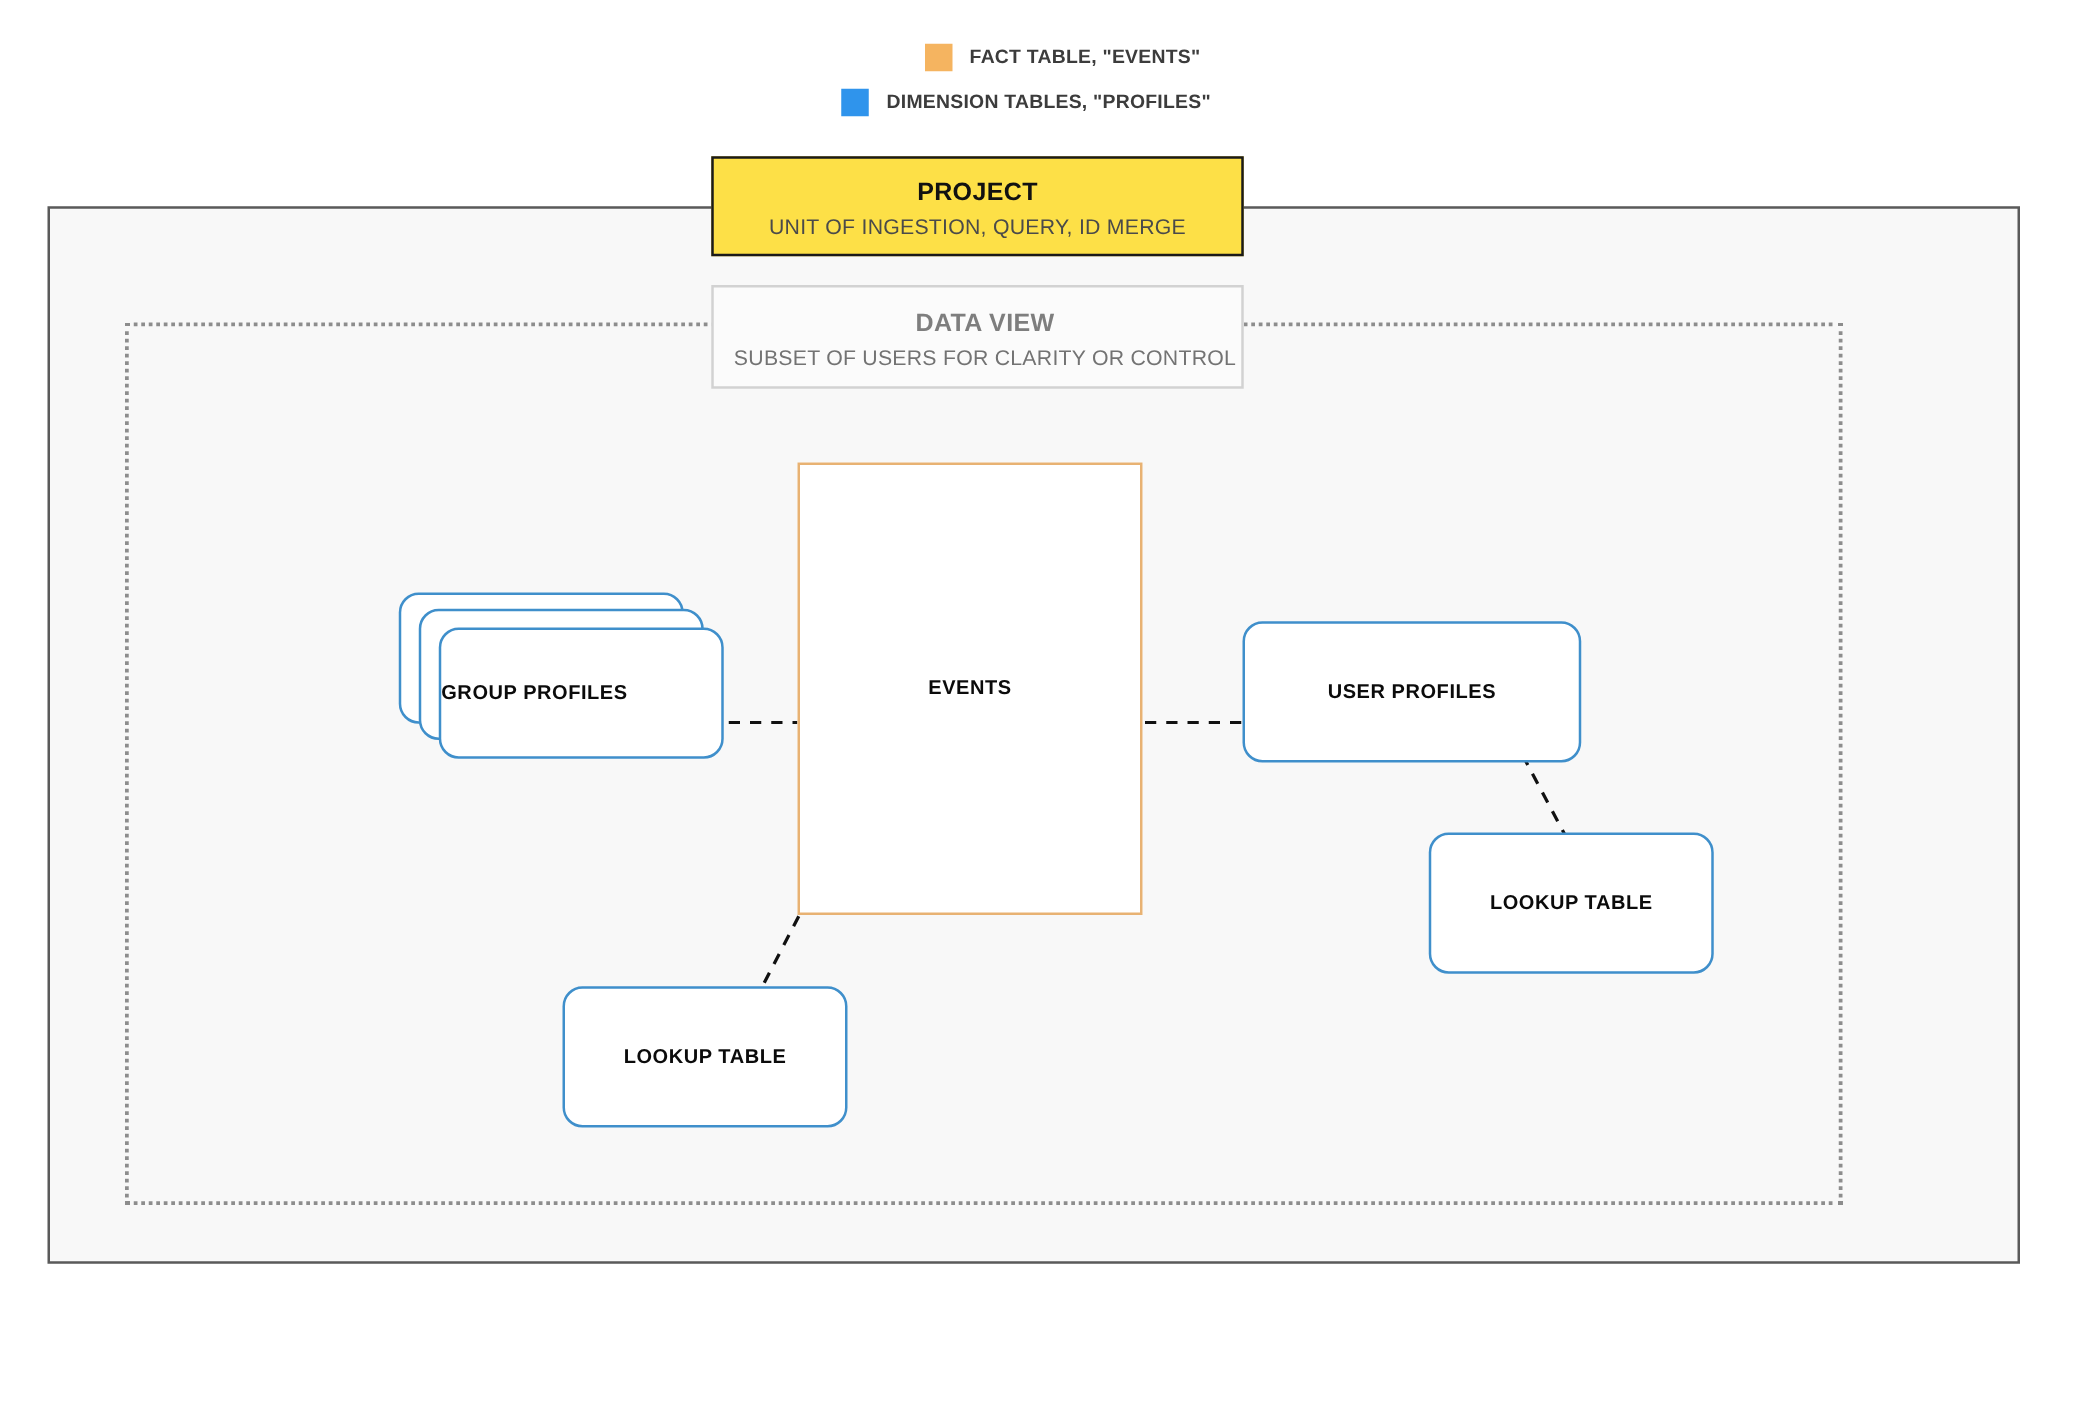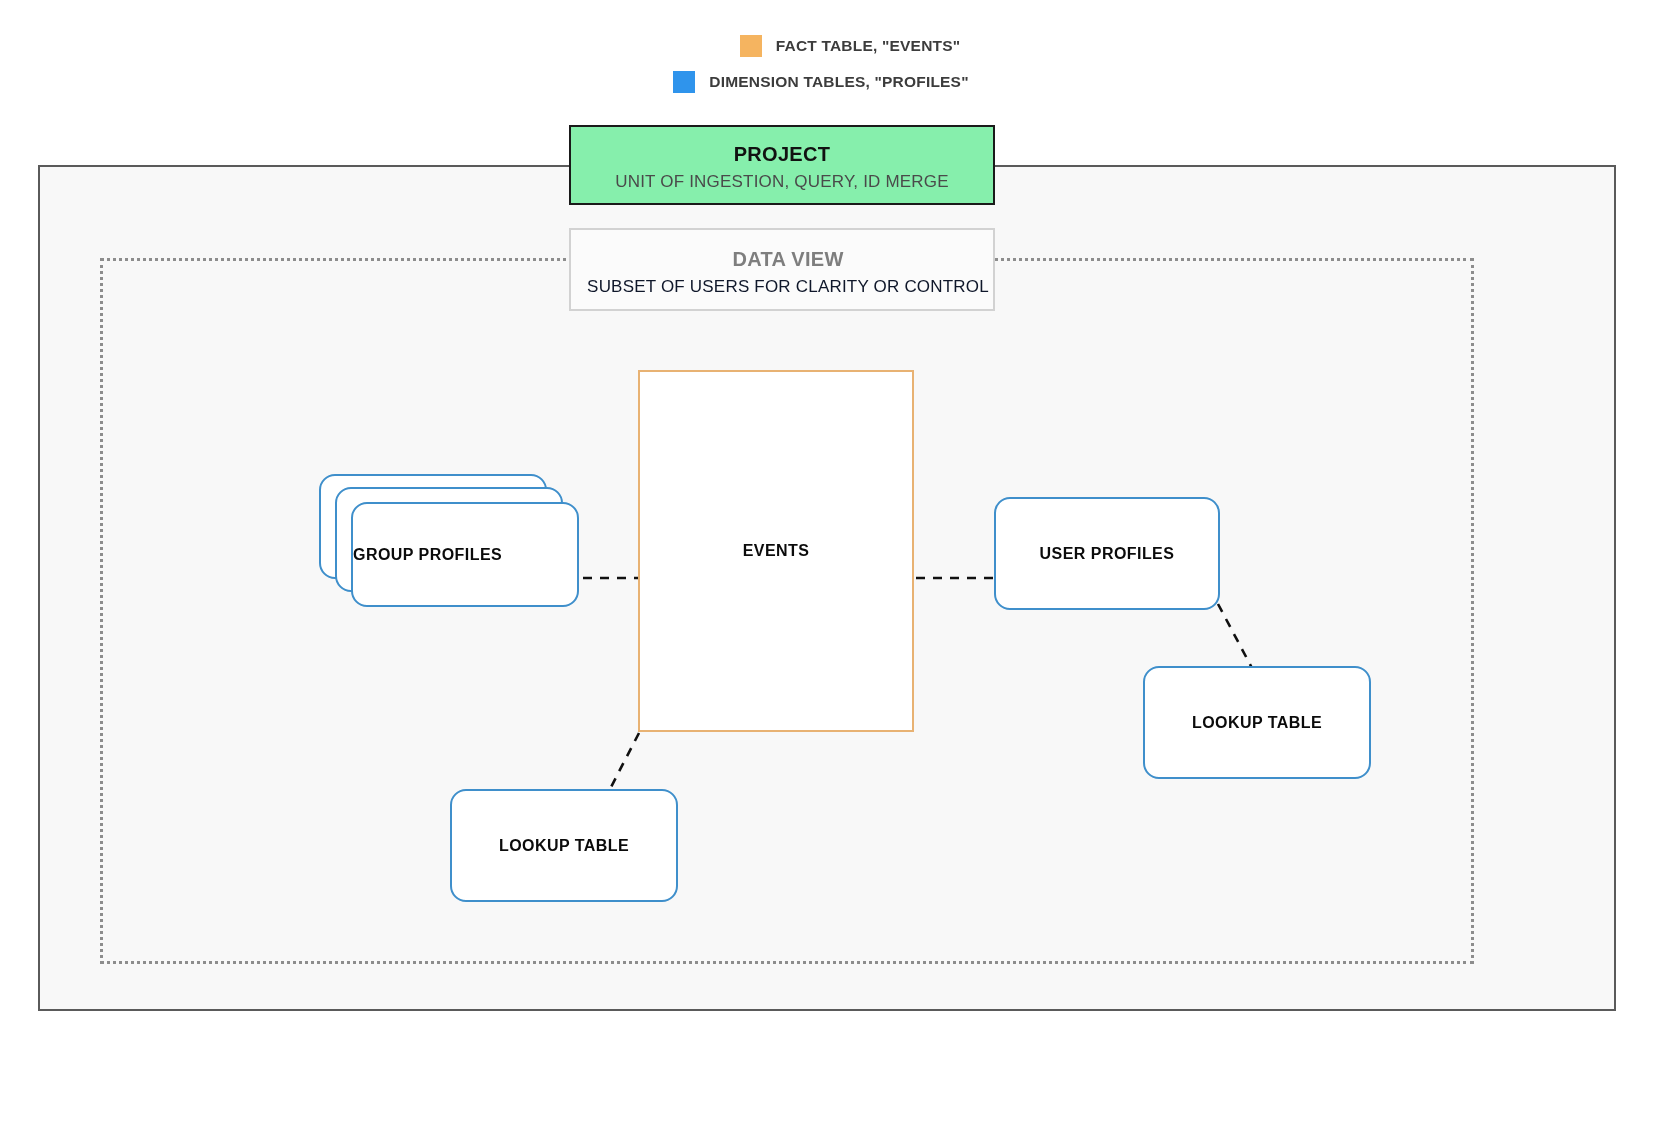--- a/index.html
+++ b/index.html
@@ -70,21 +70,21 @@
     height: 706px;
     border: 3px dotted #8d8d8d;
     box-sizing: border-box;
   }
 
   
   .header-card {
     position: absolute;
     box-sizing: border-box;
     text-align: center;
-    background: #86efac;
+    background: #fde047;
   }
   .project-card {
     left: 569px;
     top: 125px;
     width: 426px;
     height: 80px;
     border: 2px solid #1a1a1a;
     padding-top: 14px;
   }
   .dataview-card {
@@ -105,21 +105,21 @@
     line-height: 26px;
   }
   .card-sub {
     font-size: 17px;
     color: #4a4a4a;
     letter-spacing: 0.2px;
     line-height: 26px;
     margin-top: 2px;
   }
   .dataview-card .card-title { color: #7e7e7e; }
-  .dataview-card .card-sub { color: #0f172a; }
+  .dataview-card .card-sub { color: #737373; }
 
   
   .node {
     position: absolute;
     box-sizing: border-box;
     background: #ffffff;
     display: flex;
     align-items: center;
     justify-content: center;
   }
@@ -164,21 +164,21 @@
   .stack-card.s1 { left: 0px;  top: 0px;  }
   .stack-card.s2 { left: 16px; top: 13px; }
   .stack-card.s3 {
     left: 32px; top: 28px;
     display: flex; align-items: center; 
   }
 
   .user-profiles-node {
     left: 994px;
     top: 497px;
-    width: 226px;
+    width: 271px;
     height: 113px;
   }
   .lookup-left-node {
     left: 450px;
     top: 789px;
     width: 228px;
     height: 113px;
   }
   .lookup-right-node {
     left: 1143px;

